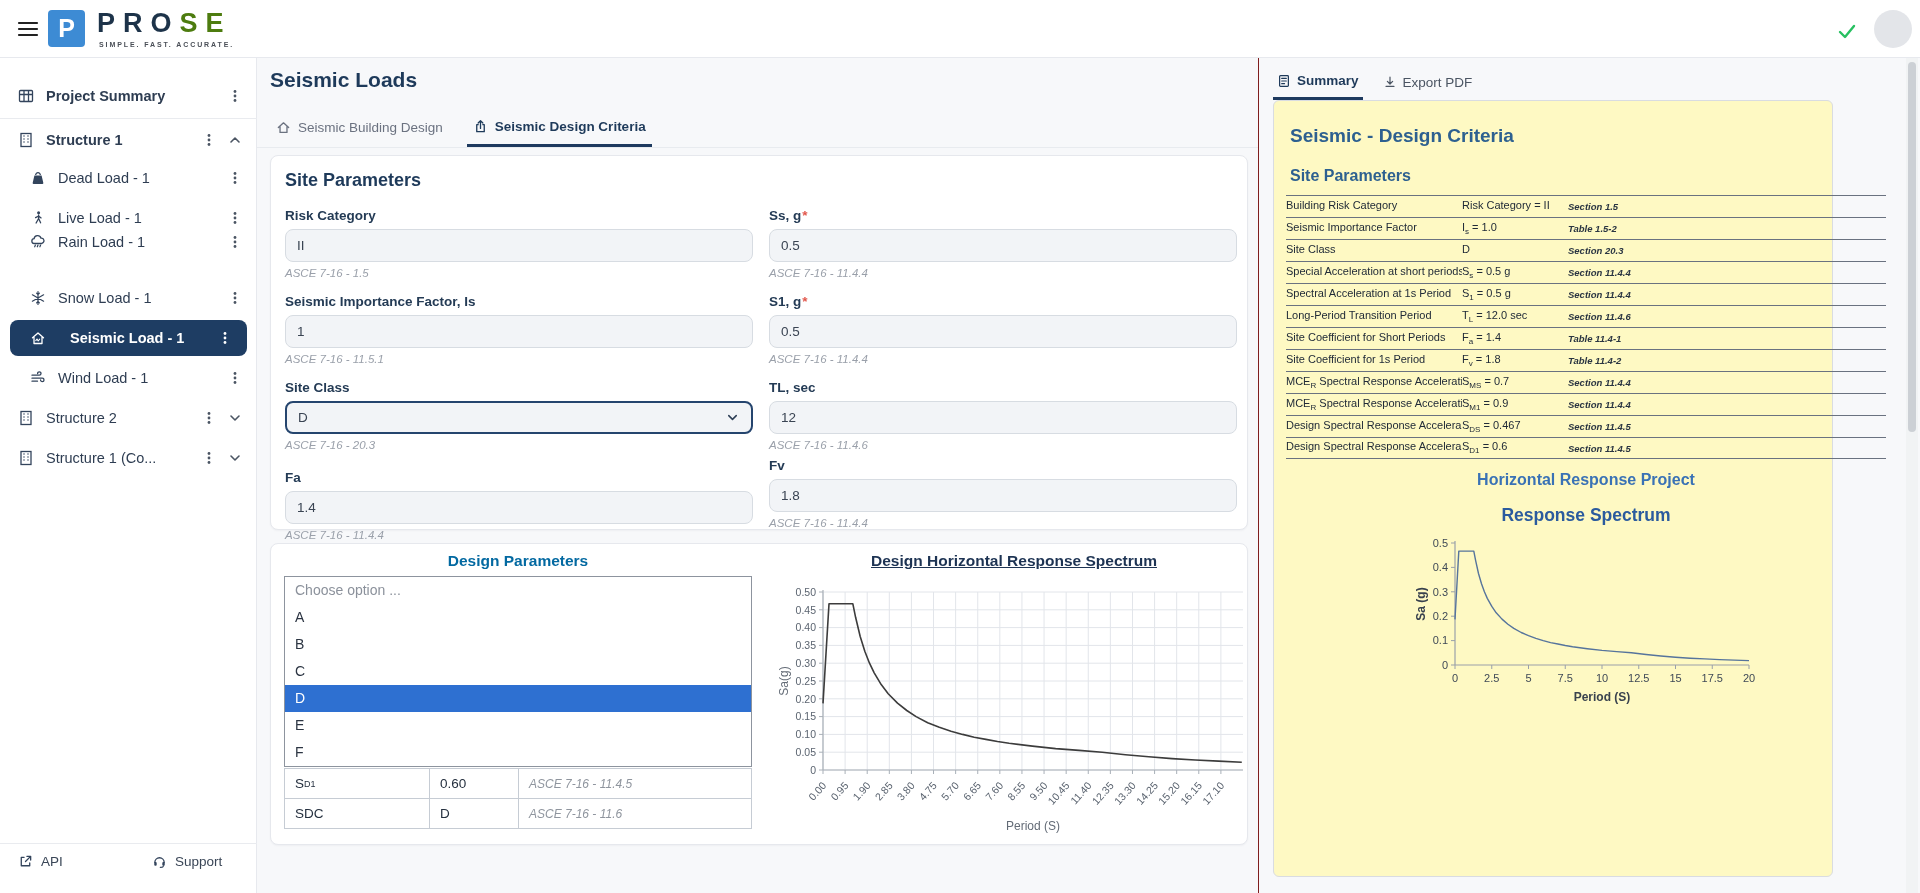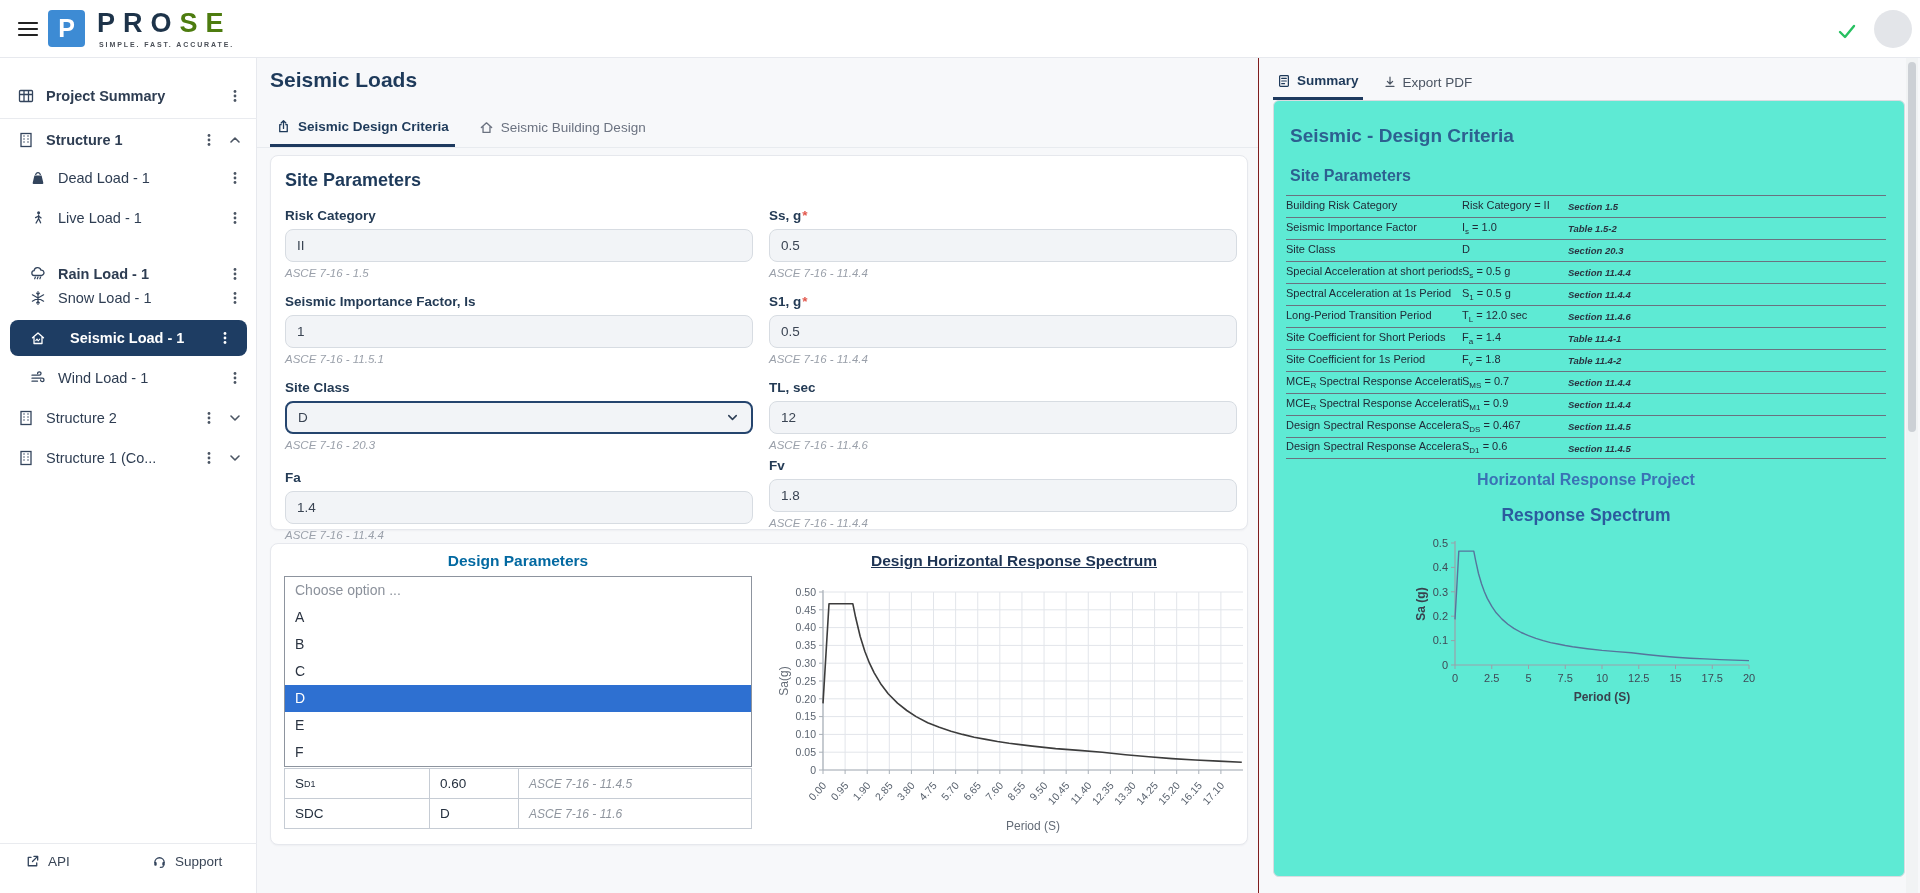--- a/index.html
+++ b/index.html
@@ -72,21 +72,21 @@
   .spec-title { position:absolute; left:508px; top:8px; width:470px; text-align:center; font-size:15.5px; font-weight:700; color:#1d3353;text-decoration:underline; }
   .spec-svg { position:absolute; left:506px; top:34px; }
 
   
   .rpanel { position:absolute; left:1258px; top:58px; width:662px; height:835px; background:#f7f8fa; border-left:1px solid #7f1d1d; }
   .rtabs { position:absolute; left:14px; top:6px; height:36px; display:flex; }
   .rtab { display:flex; align-items:center; gap:6px; font-size:13.5px; padding:0 4px; margin-right:16px; cursor:pointer; }
   .rtab.active { color:#1e3a5a; font-weight:700; border-bottom:3px solid #1e3a5f; }
   .rtab.inactive { color:#4b5563; }
   .rtab .tic { width:14px; height:14px; }
-  .rcard { position:absolute; left:14px; top:42px; width:632px; height:777px; background:#5eead4; border:1px solid #d9dce1; border-radius:6px; }
+  .rcard { position:absolute; left:14px; top:42px; width:560px; height:777px; background:#fef9c3; border:1px solid #d9dce1; border-radius:6px; }
   .r-h1 { position:absolute; left:16px; top:24px; font-size:19px; font-weight:600; color:#2d6090; }
   .r-h2 { position:absolute; left:16px; top:66px; font-size:16px; font-weight:600; color:#2d6090; }
   .sum-table { position:absolute; left:12px; top:94px; width:600px; }
   .sum-tr { display:grid; grid-template-columns:176px 106px 1fr; height:22px; align-items:center; border-top:1px solid #6a7280; }
   .sum-tr:last-child { border-bottom:1px solid #6a7280; }
   .s-c1 { font-size:11px; color:#212b38; white-space:nowrap; overflow:hidden; }
   .s-c2 { font-size:11px; color:#212b38; white-space:nowrap; }
   .s-c2 sub, .s-c1 sub { font-size:8px; }
   .s-c3 { font-size:9.5px; font-style:italic; font-weight:700; color:#2a3542; white-space:nowrap; }
   .r-chart-head { position:absolute; left:0; top:370px; width:624px; text-align:center; font-size:16px; font-weight:600; color:#3a72b5; }
@@ -188,21 +188,21 @@
     <span class="lbl">Live Load - 1</span>
     <span class="kebab">
         <svg class="ic" width="16" height="16" viewBox="0 0 16 16">
           <circle cx="8" cy="3.5" r="1.4" fill="currentColor"></circle>
           <circle cx="8" cy="8" r="1.4" fill="currentColor"></circle>
           <circle cx="8" cy="12.5" r="1.4" fill="currentColor"></circle>
         </svg>
       </span>
   </div>
 
-  <div class="nav-row child" style="top:200px;font-weight:bold;">
+  <div class="nav-row child" style="top:168px;">
     <span class="nav-ic">
       <svg class="ic" width="16" height="16" viewBox="0 0 16 16">
           <path d="M11.8 9.5H4.4a2.4 2.4 0 0 1-.3-4.8 3.5 3.5 0 0 1 6.8-.6 2.6 2.6 0 0 1 .9 5.2" fill="none" stroke="currentColor" stroke-width="1.3" stroke-linecap="round"></path>
           <path d="M5.4 11l-.7 1.8M8 11l-.7 1.8M10.6 11l-.7 1.8" stroke="currentColor" stroke-width="1.2" stroke-linecap="round"></path>
         </svg>
     </span>
     <span class="lbl">Rain Load - 1</span>
     <span class="kebab">
         <svg class="ic" width="16" height="16" viewBox="0 0 16 16">
           <circle cx="8" cy="3.5" r="1.4" fill="currentColor"></circle>
@@ -299,21 +299,21 @@
         </svg>
       </span>
     <span class="chev">
         <svg class="ic" width="16" height="16" viewBox="0 0 16 16">
           <path d="M4 6l4 4 4-4" fill="none" stroke="currentColor" stroke-width="1.6" stroke-linecap="round" stroke-linejoin="round"></path>
         </svg>
       </span>
   </div>
 
   <div class="side-div" style="top:785px;"></div>
-  <div class="foot-item" style="left:25px;">
+  <div class="foot-item" style="left:18px;">
     <span class="nav-ic">
       <svg class="ic" width="15" height="15" viewBox="0 0 16 16">
           <path d="M6.5 3.5H3.5v9h9V9.5M9.5 2.5h4v4M13.2 2.8L8 8" fill="none" stroke="currentColor" stroke-width="1.4" stroke-linecap="round" stroke-linejoin="round"></path>
         </svg>
     </span>
     <span>API</span>
   </div>
   <div class="foot-item" style="left:152px;">
     <span class="nav-ic">
       <svg class="ic" width="15" height="15" viewBox="0 0 16 16">
@@ -324,35 +324,35 @@
         </svg>
     </span>
     <span>Support</span>
   </div>
 </div>
 
 <div class="main">
   <div class="page-title">Seismic Loads</div>
 
   <div class="tabsbar">
+    <div class="tab inactive">
+      <span class="tic" style="color:#6b7280;">
+        <svg class="ic" width="15" height="15" viewBox="0 0 16 16">
+            <path d="M2.5 8L8 3l5.5 5M4.3 6.8v6.4h7.4V6.8" fill="none" stroke="currentColor" stroke-width="1.4" stroke-linecap="round" stroke-linejoin="round"></path>
+          </svg>
+      </span>
+      <span>Seismic Building Design</span>
+    </div>
     <div class="tab active">
       <span class="tic" style="color:#1e3a5a;">
         <svg class="ic" width="15" height="15" viewBox="0 0 16 16">
             <path d="M5.5 6H4v7.5h8V6h-1.5M8 10V2M5.5 4.3L8 1.8l2.5 2.5" fill="none" stroke="currentColor" stroke-width="1.4" stroke-linecap="round" stroke-linejoin="round"></path>
           </svg>
       </span>
       <span>Seismic Design Criteria</span>
-    </div>
-    <div class="tab inactive">
-      <span class="tic" style="color:#6b7280;">
-        <svg class="ic" width="15" height="15" viewBox="0 0 16 16">
-            <path d="M2.5 8L8 3l5.5 5M4.3 6.8v6.4h7.4V6.8" fill="none" stroke="currentColor" stroke-width="1.4" stroke-linecap="round" stroke-linejoin="round"></path>
-          </svg>
-      </span>
-      <span>Seismic Building Design</span>
     </div>
   </div>
 
   <div class="card card1">
     <div class="sec-title">Site Parameters</div>
 
     <div class="field" style="left:14px; top:52px;">
       <div class="f-label">Risk Category</div>
       <div class="f-input">
           <span>II</span>

